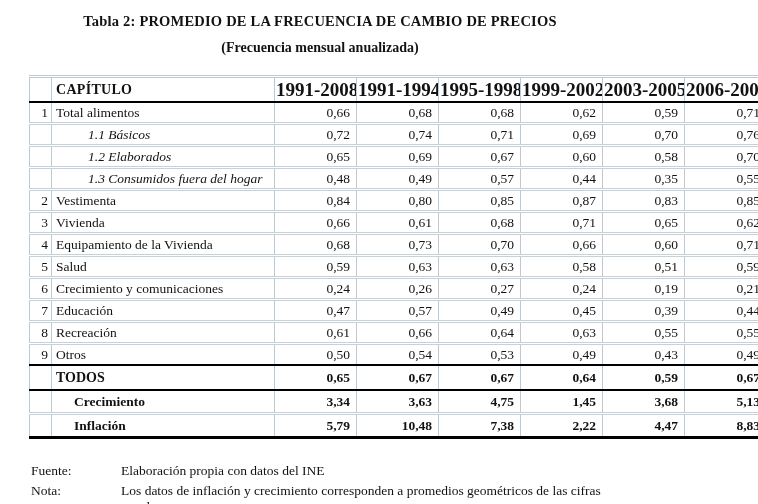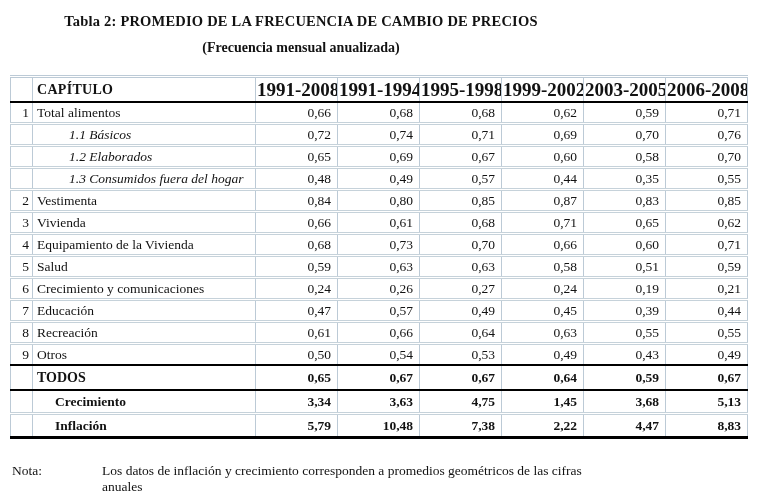--- a/index.html
+++ b/index.html
@@ -5,21 +5,21 @@
   html, body {
     margin: 0;
     padding: 0;
     background: #ffffff;
     width: 758px;
     height: 504px;
     font-family: "Liberation Serif", "DejaVu Serif", serif;
     color: #121212;
     overflow: hidden;
   }
-  .page { position: relative; width: 602px; height: 504px; }
+  .page { position: relative; width: 602px; height: 504px; padding-left: 19px; }
 
   .title {
     text-align: center;
     font-weight: bold;
     font-size: 14.5px;
     padding-top: 13px;
     letter-spacing: 0.2px;
   }
   .subtitle {
     text-align: center;
@@ -264,18 +264,22 @@
           <td class="val">7,38</td>
           <td class="val">2,22</td>
           <td class="val">4,47</td>
           <td class="val">8,83</td>
         </tr>
       </tbody>
   </table>
 
   <div class="footer">
     <div class="footer-line">
+      <span class="footer-label">Fuente:</span>
+      <span class="footer-text">Elaboración propia con datos del INE</span>
+    </div>
+    <div class="footer-line">
       <span class="footer-label">Nota:</span>
       <span class="footer-text">Los datos de inflación y crecimiento corresponden a promedios geométricos de las cifras anuales</span>
     </div>
   </div>
 
 </div>
 
 </body></html>

